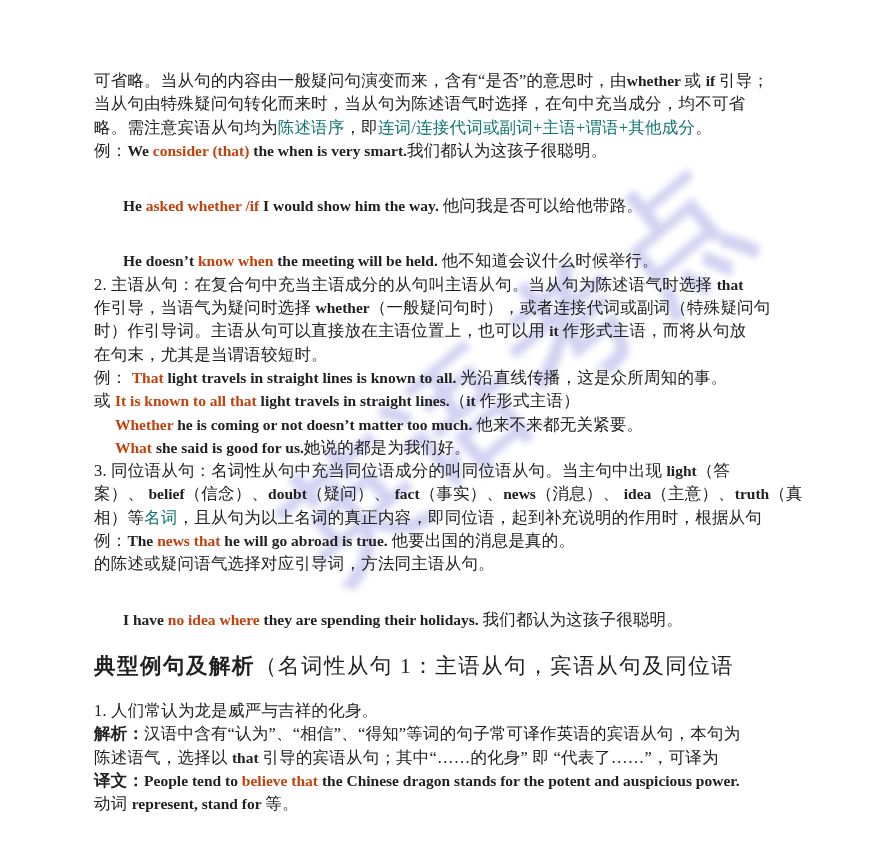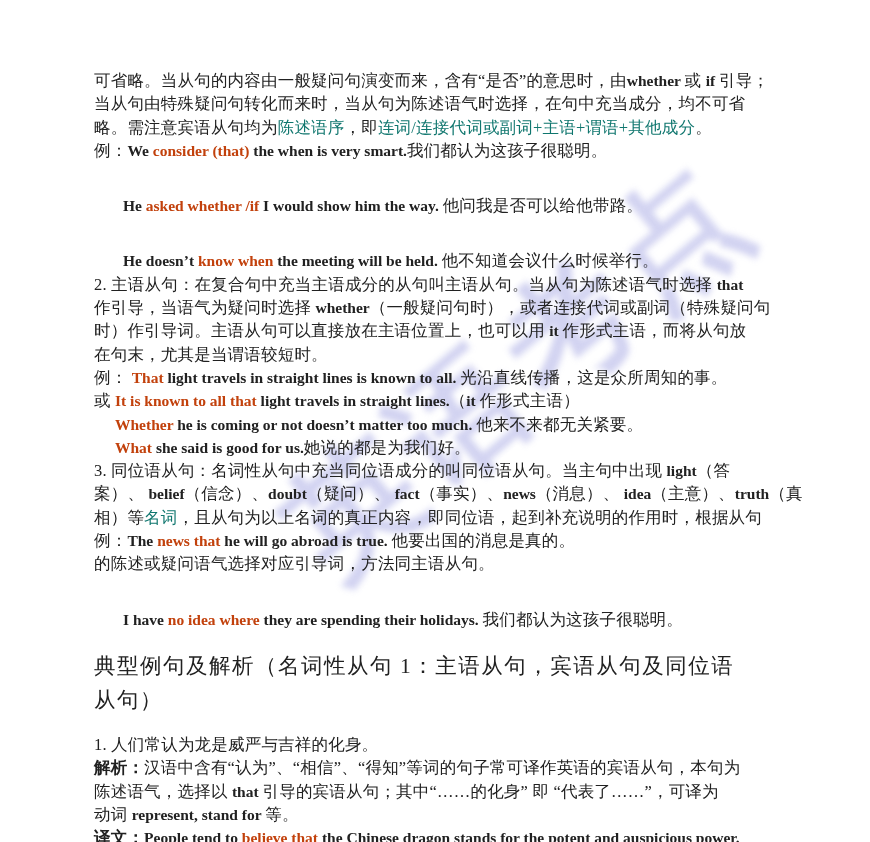--- a/index.html
+++ b/index.html
@@ -36,21 +36,21 @@
   .gap-lg{margin-top:17px;}
   .gap-sm{margin-top:17px;}
   .ind1{padding-left:29px;margin-top:32px;}
   .ind2{padding-left:21px;}
   
   .cn{font-family:"Liberation Serif","DejaVu Serif",serif;}
   .cnbold{font-weight:bold;margin-top:33px;}
   .cnred{color:#0f766e;}
   .en{font-family:"Liberation Serif","DejaVu Serif",serif;font-weight:bold;font-size:15.5px;letter-spacing:0;}
   .enred{font-family:"Liberation Serif","DejaVu Serif",serif;font-weight:bold;font-size:15.5px;letter-spacing:0;color:#c2410c;}
-  .hbold{font-weight:normal;}
+  .hbold{font-weight:bold;}
   .hreg{font-weight:normal;}
 </style>
 </head>
 <body>
 
 <div class="page">
   <div class="watermark">英语考点</div>
   <div class="doc-body" id="doc-body">
       <div class="line body"><span class="cn">可省略。当从句的内容由一般疑问句演变而来，含有“是否”的意思时，由</span><span class="en">whether </span><span class="cn">或 </span><span class="en">if </span><span class="cn">引导；</span></div>
       <div class="line body"><span class="cn">当从句由特殊疑问句转化而来时，当从句为陈述语气时选择，在句中充当成分，均不可省</span></div>
@@ -66,20 +66,19 @@
       <div class="line body"><span class="cn">或 </span><span class="enred">It is known to all that </span><span class="en">light travels in straight lines.</span><span class="cn">（</span><span class="en">it </span><span class="cn">作形式主语）</span></div>
       <div class="line body ind2"><span class="enred">Whether </span><span class="en">he is coming or not doesn’t matter too much. </span><span class="cn">他来不来都无关紧要。</span></div>
       <div class="line body ind2"><span class="enred">What </span><span class="en">she said is good for us.</span><span class="cn">她说的都是为我们好。</span></div>
       <div class="line body"><span class="cn">3. 同位语从句：名词性从句中充当同位语成分的叫同位语从句。当主句中出现 </span><span class="en">light</span><span class="cn">（答</span></div>
       <div class="line body"><span class="cn">案）、 </span><span class="en">belief</span><span class="cn">（信念）、</span><span class="en">doubt</span><span class="cn">（疑问）、 </span><span class="en">fact</span><span class="cn">（事实）、</span><span class="en">news</span><span class="cn">（消息）、 </span><span class="en">idea</span><span class="cn">（主意）、</span><span class="en">truth</span><span class="cn">（真</span></div>
       <div class="line body"><span class="cn">相）等</span><span class="cnred">名词</span><span class="cn">，且从句为以上名词的真正内容，即同位语，起到补充说明的作用时，根据从句</span></div>
       <div class="line body"><span class="cn">例：</span><span class="en">The </span><span class="enred">news that </span><span class="en">he will go abroad is true. </span><span class="cn">他要出国的消息是真的。</span></div>
       <div class="line body"><span class="cn">的陈述或疑问语气选择对应引导词，方法同主语从句。</span></div>
       <div class="line body ind1"><span class="en">I have </span><span class="enred">no idea where </span><span class="en">they are spending their holidays. </span><span class="cn">我们都认为这孩子很聪明。</span></div>
       <div class="line heading gap-lg"><span class="hbold">典型例句及解析</span><span class="hreg">（名词性从句 1：主语从句，宾语从句及同位语</span></div>
-      <div class="line heading"><span class="hreg">从句）</span></div>
       <div class="line body gap-sm"><span class="cn">1.  人们常认为龙是威严与吉祥的化身。</span></div>
       <div class="line body"><span class="cnbold">解析：</span><span class="cn">汉语中含有“认为”、“相信”、“得知”等词的句子常可译作英语的宾语从句，本句为</span></div>
       <div class="line body"><span class="cn">陈述语气，选择以 </span><span class="en">that </span><span class="cn">引导的宾语从句；其中“……的化身” 即 “代表了……”，可译为</span></div>
+      <div class="line body"><span class="cnbold">译文：</span><span class="en">People tend to </span><span class="enred">believe that </span><span class="en">the Chinese dragon stands for the potent and auspicious power.</span></div>
       <div class="line body"><span class="cn">动词 </span><span class="en">represent, stand for </span><span class="cn">等。</span></div>
-      <div class="line body"><span class="cnbold">译文：</span><span class="en">People tend to </span><span class="enred">believe that </span><span class="en">the Chinese dragon stands for the potent and auspicious power.</span></div>
     </div>
 </div>
 
 </body></html>

